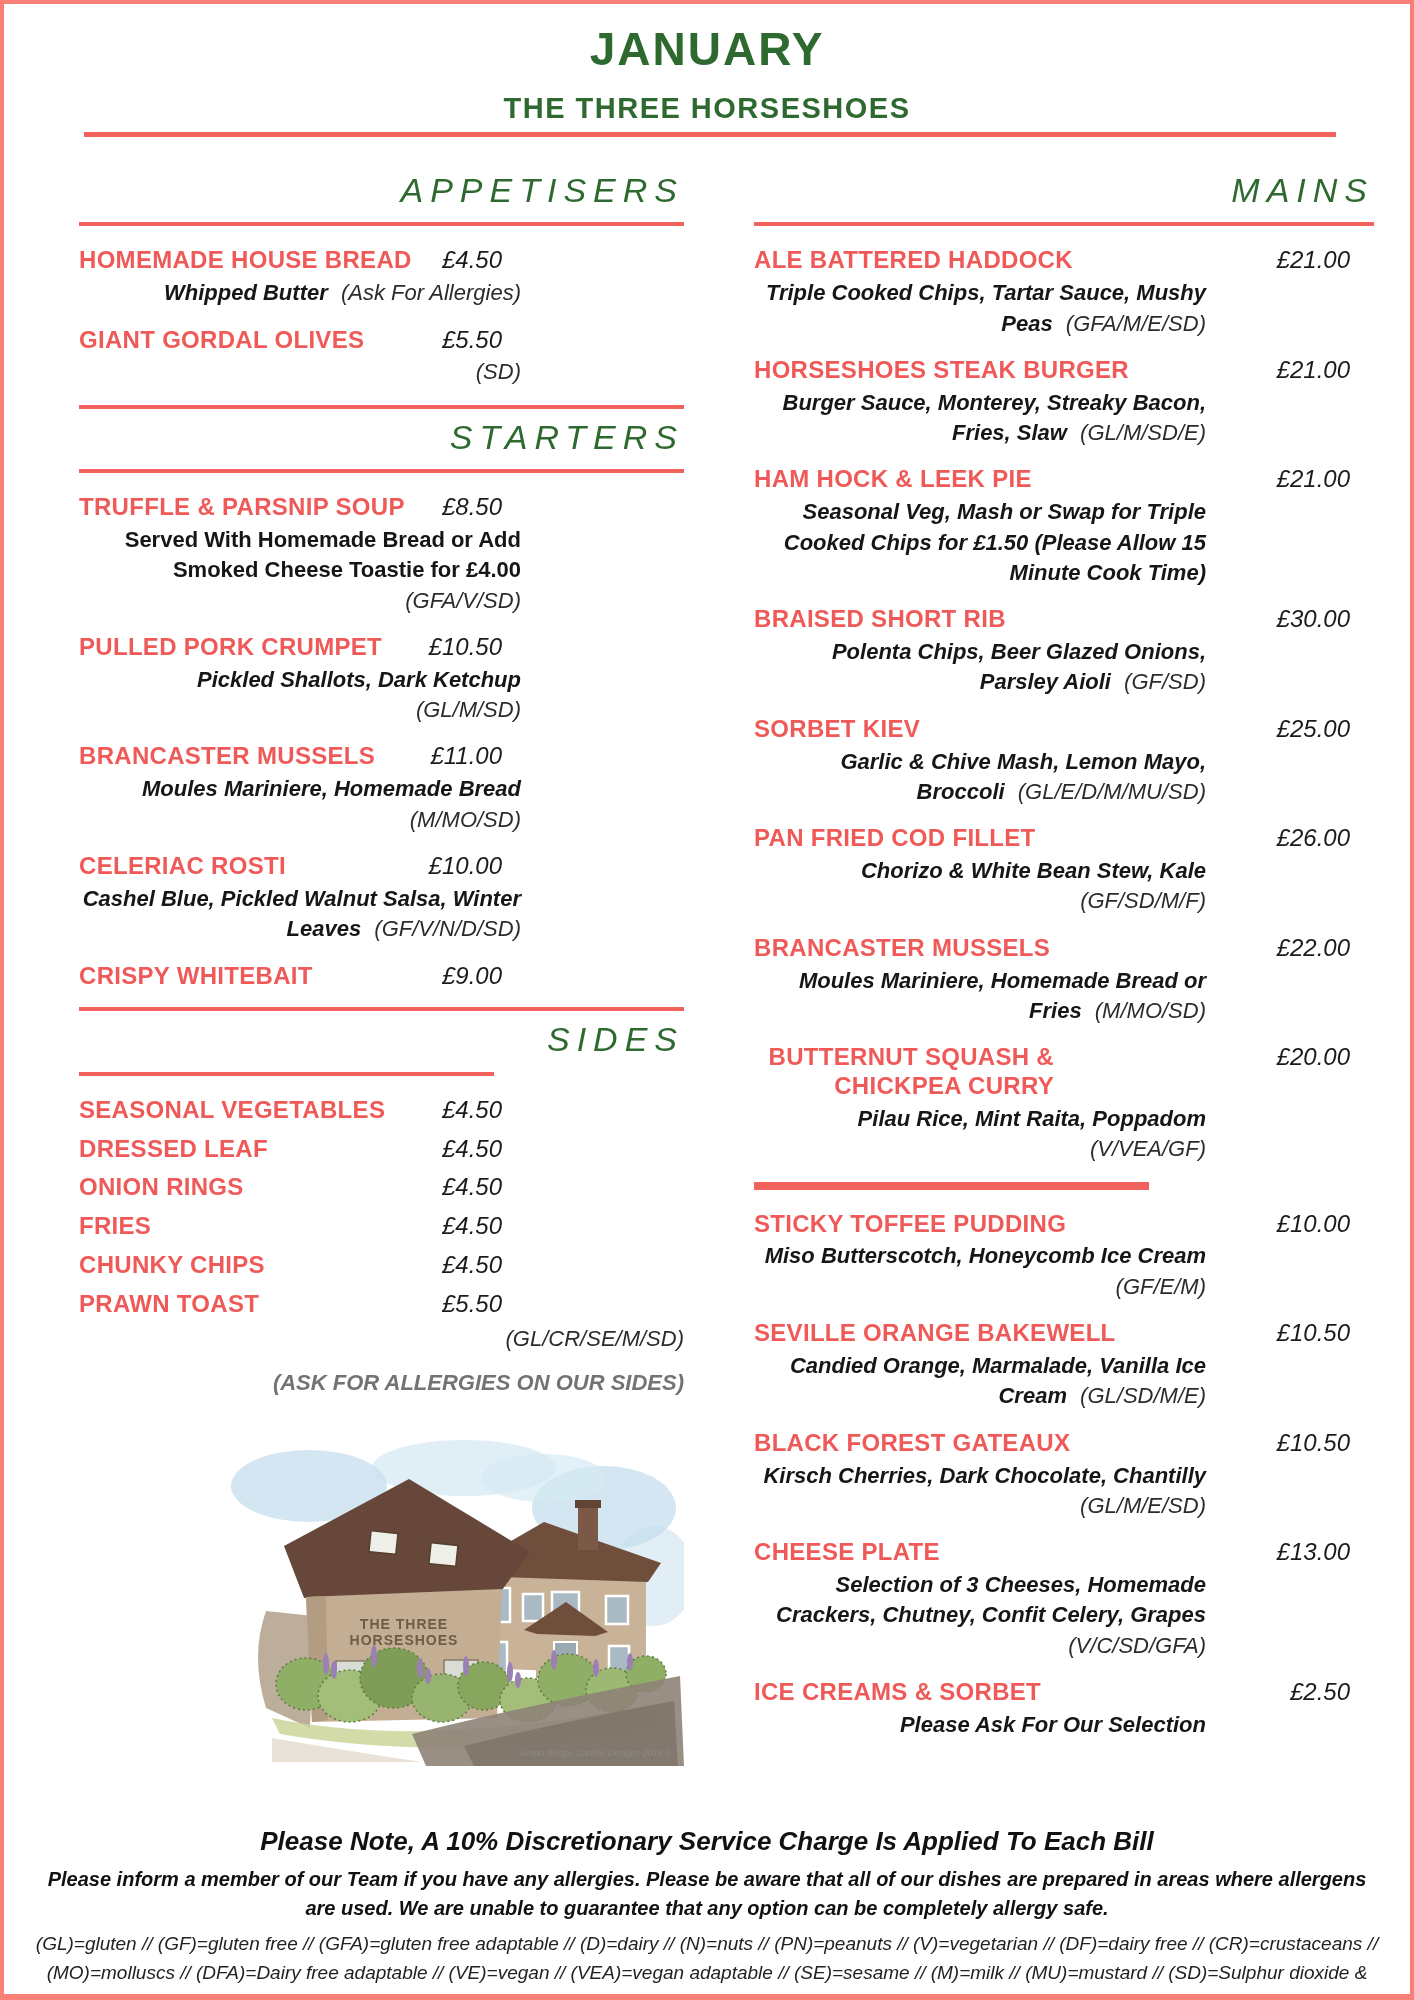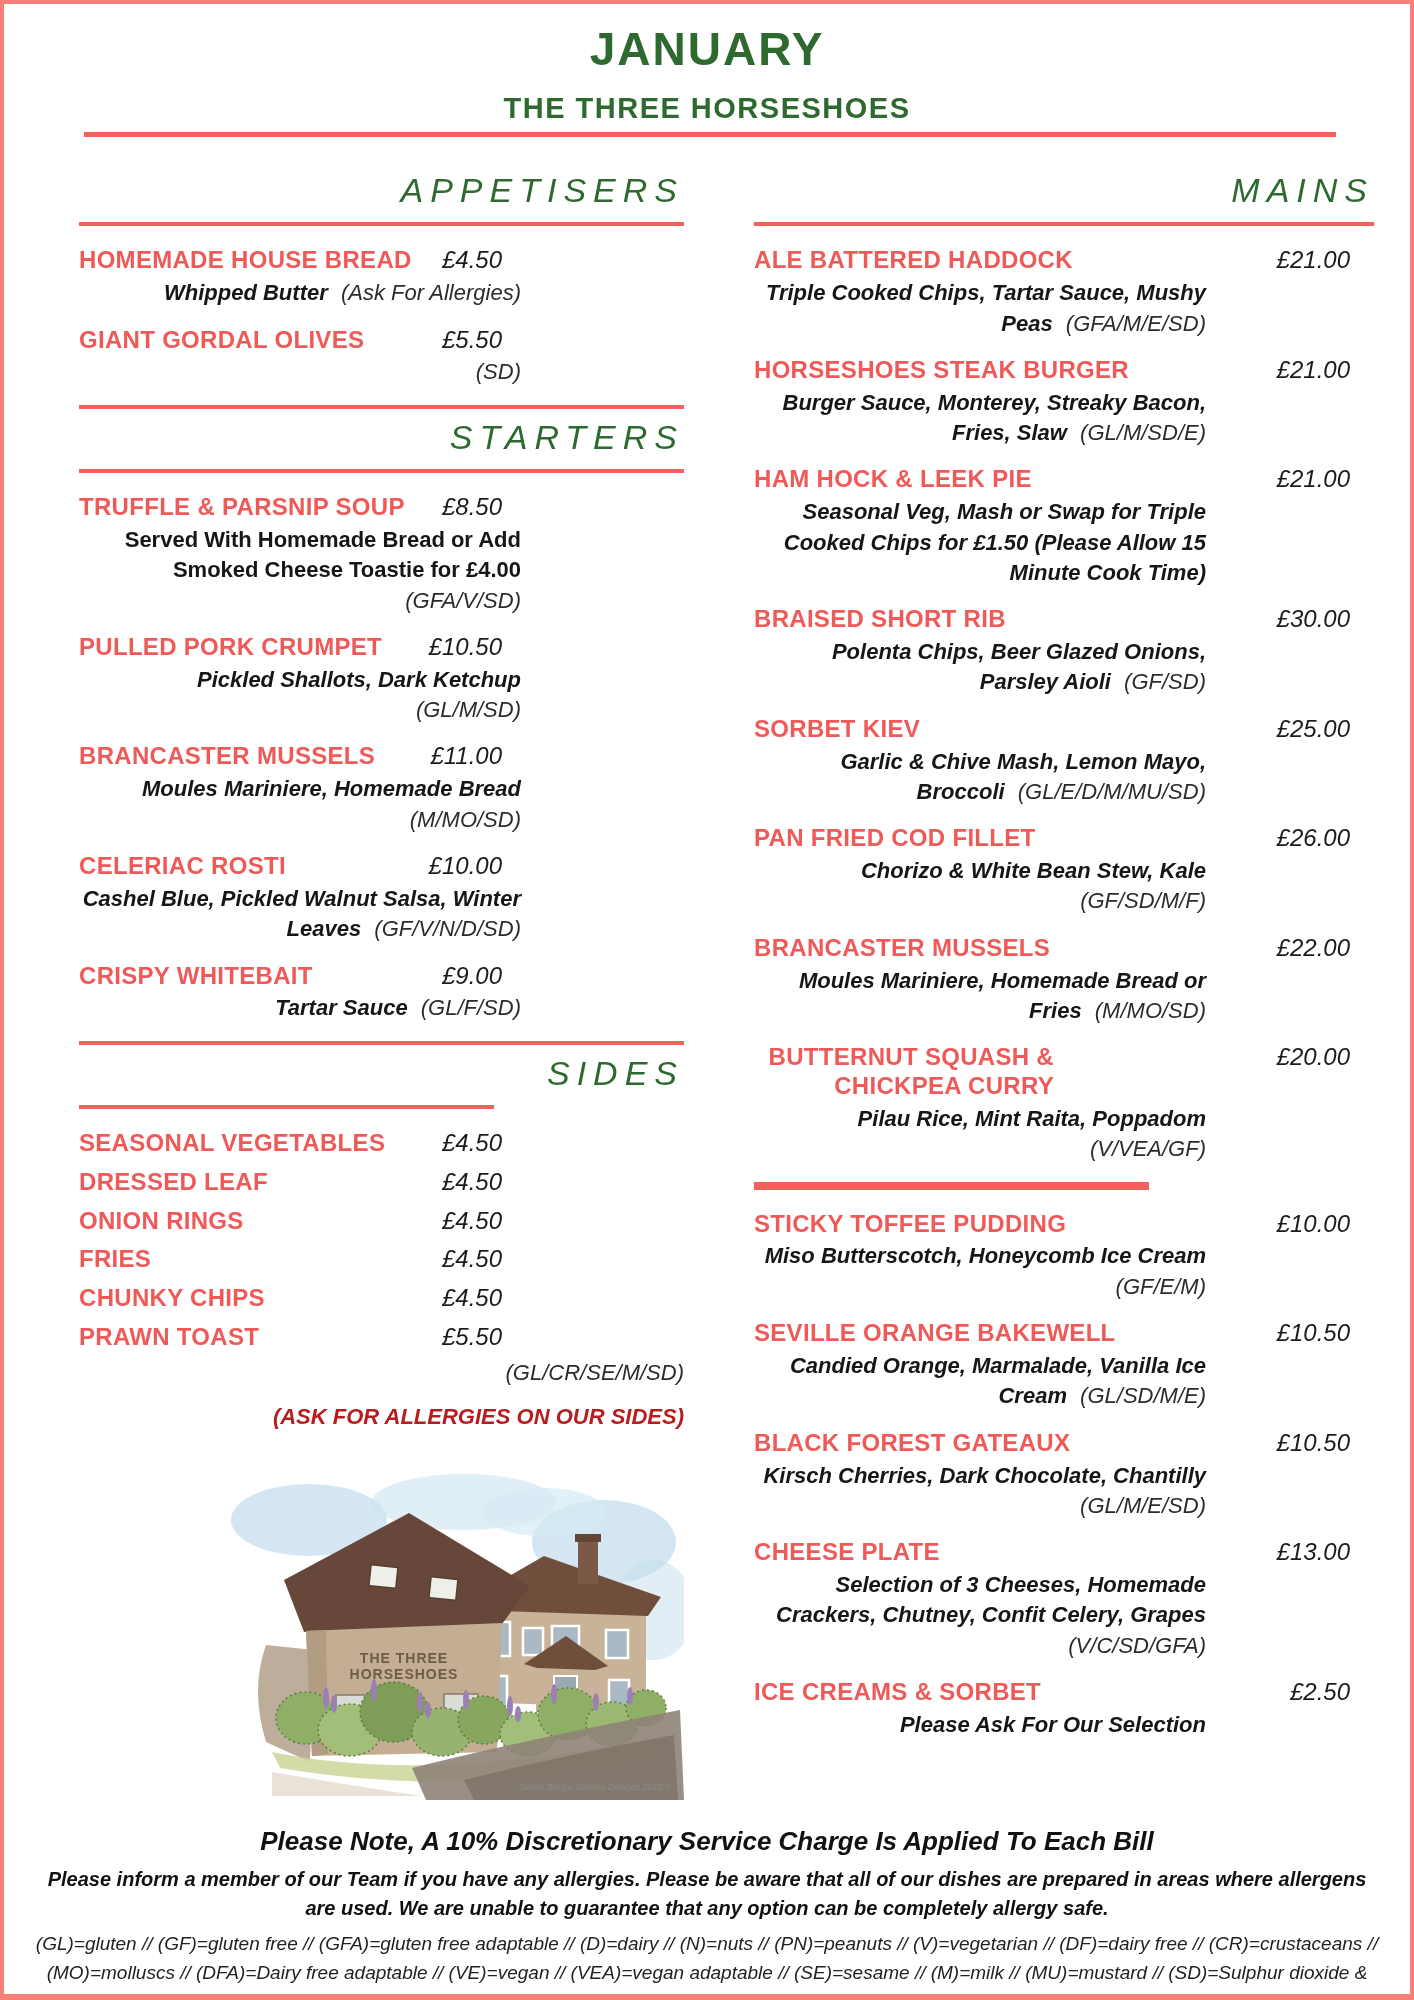--- a/index.html
+++ b/index.html
@@ -46,21 +46,21 @@
   .col-left .idesc{max-width:442px;}
   .col-right .idesc{max-width:452px;}
   .d{font-weight:700;font-style:italic;}
   .d.upright{font-style:normal;}
   .n{font-style:italic;font-weight:400;color:#2b2b2b;}
   .n.inline{margin-left:7px;}
   .n.block{display:block;font-style:italic;}
   
   .side-row{display:flex;justify-content:space-between;width:423px;margin-bottom:10px;}
   .sides-allergens{font-size:22px;font-style:italic;color:#2b2b2b;margin:-2px 0 0;}
-  .sides-note{font-size:22px;font-weight:700;font-style:italic;color:#b91c1c;margin-top:18px;}
+  .sides-note{font-size:22px;font-weight:700;font-style:italic;color:#737373;margin-top:18px;}
   
   .illus{margin:20px 0 0 40px;}
   
   .footer{position:absolute;top:1822px;left:20px;width:1366px;text-align:center;}
   .f1{font-size:26px;font-weight:700;font-style:italic;color:#111;margin-bottom:8px;}
   .f2{font-size:20px;font-weight:700;font-style:italic;color:#111;line-height:1.45;
       max-width:1345px;margin:0 auto 6px;}
   .legend{font-size:19px;font-style:italic;font-weight:400;color:#222;line-height:1.55;
       max-width:1360px;margin:0 auto;}
 </style>
@@ -146,24 +146,20 @@
       <div class="idesc">
         <span class="d">Cashel Blue, Pickled Walnut Salsa, Winter Leaves</span>
         <span class="n inline">(GF/V/N/D/SD)</span>
       </div>
     </div>
 
     <div class="item">
       <div class="row">
         <span class="iname">CRISPY WHITEBAIT</span>
         <span class="iprice">£9.00</span>
-      </div>
-      <div class="idesc">
-        <span class="d">Tartar Sauce</span>
-        <span class="n inline">(GL/F/SD)</span>
       </div>
     </div>
 
     <div class="rule above"></div>
     <h2 class="sec-title">SIDES</h2>
     <div class="rule w-sides"></div>
 
     <div class="side-row">
       <span class="iname">SEASONAL VEGETABLES</span>
       <span class="iprice">£4.50</span>

